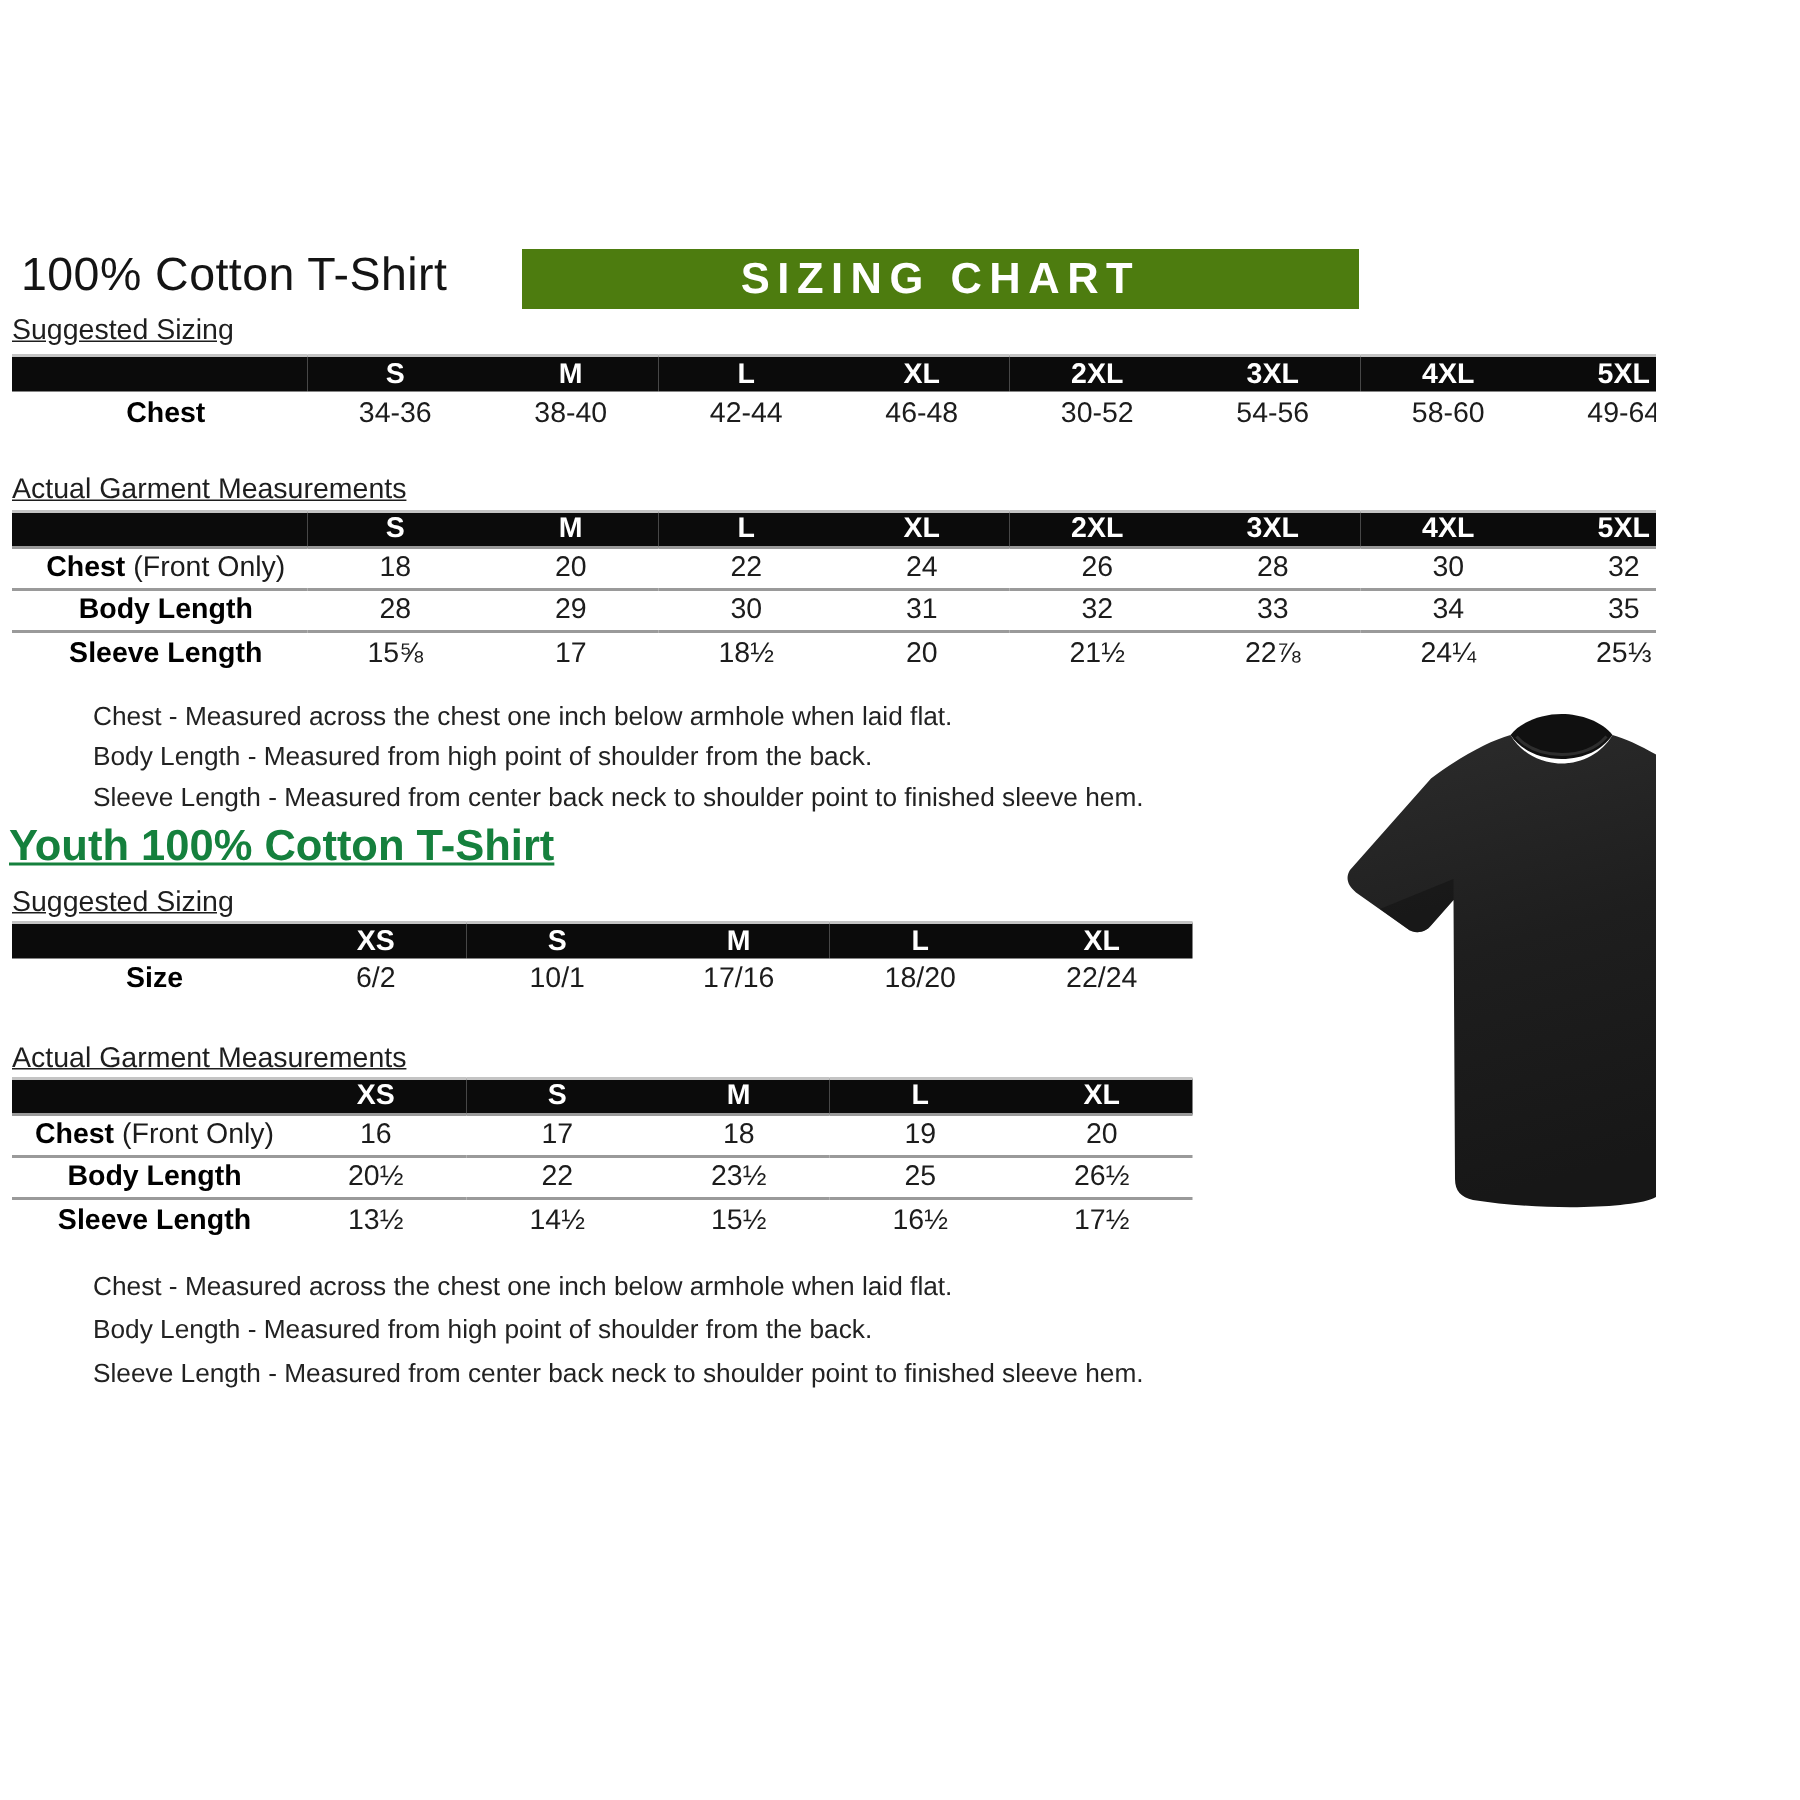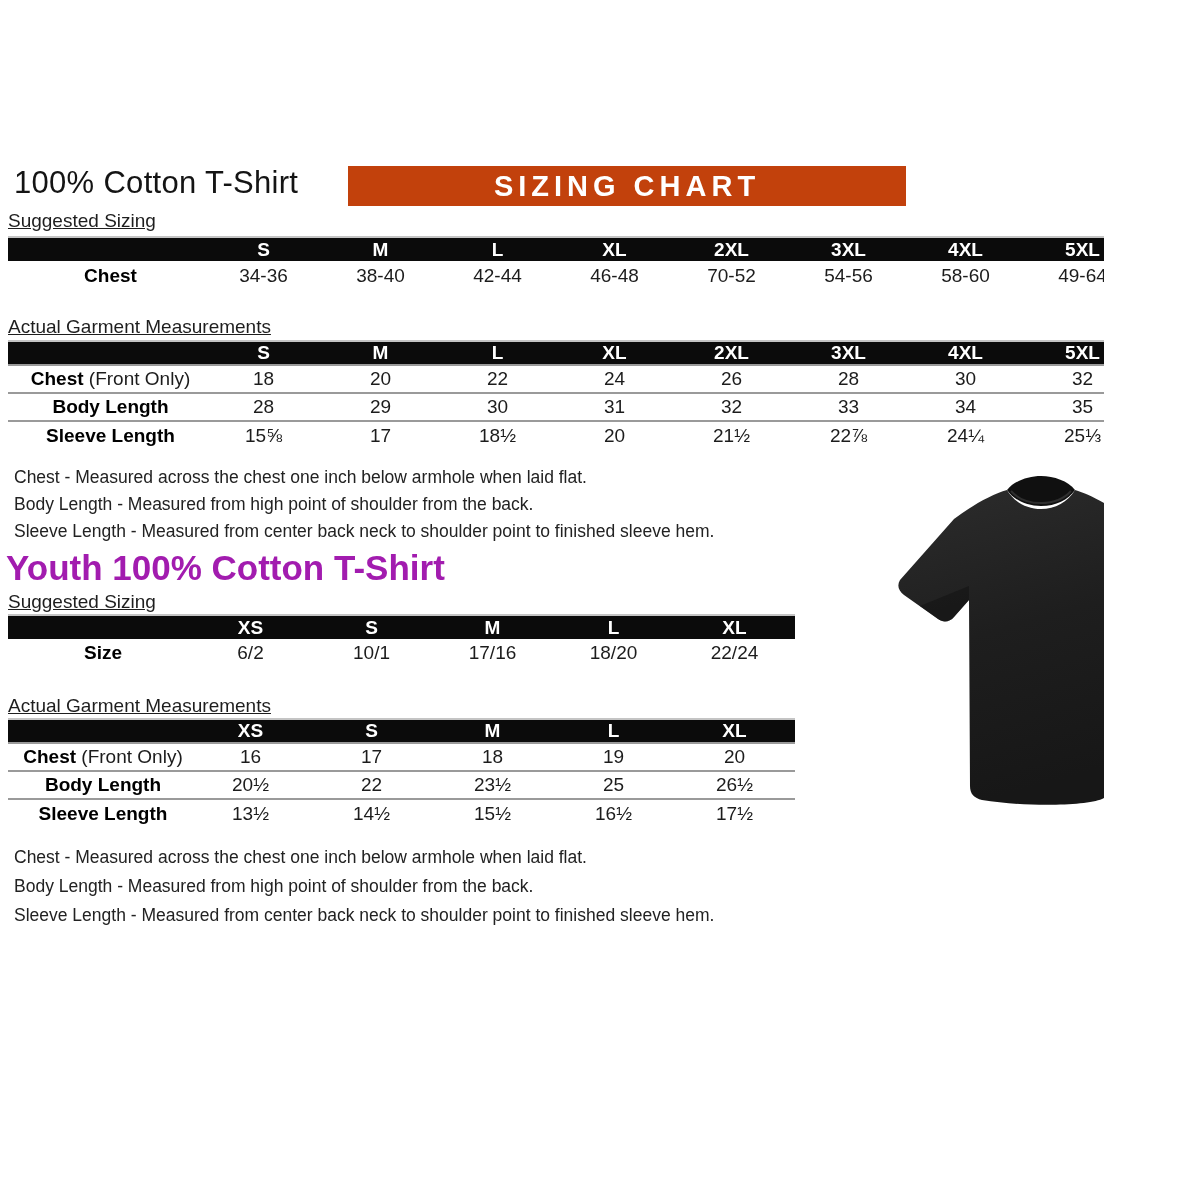--- a/index.html
+++ b/index.html
@@ -10,21 +10,21 @@
     color:#1a1a1a;
   }
   .page { position:relative; width:1104px; height:1200px; background:#ffffff; overflow:hidden; }
 
   .title {
     position:absolute; left:14px; top:165px;
     font-size:31px; font-weight:normal; color:#141414; letter-spacing:0.3px;
   }
   .banner {
     position:absolute; left:348px; top:166px; width:558px; height:40px;
-    background:#c2410c; display:flex; align-items:center; justify-content:center;
+    background:#4d7c0f; display:flex; align-items:center; justify-content:center;
   }
   .banner span {
     color:#ffffff; font-weight:bold; font-size:29px; letter-spacing:5px;
   }
 
   .sec-label { position:absolute; left:8px; font-size:19px; color:#1e1e1e;text-decoration:underline; }
 
   table.tbl {
     position:absolute; left:8px;
     border-collapse:collapse; table-layout:fixed;
@@ -41,25 +41,25 @@
   .tbl.rh28 tbody td { height:28px; }
   .tbl td.lbl { text-align:center; padding-left:8px; white-space:nowrap; }
   .rowlbl { font-weight:bold; color:#000; }
   .lblsuffix { font-weight:normal; color:#1c1c1c; }
 
   .tbl.lined thead th { border-bottom:2px solid #9a9a9a; }
   .tbl.lined tbody tr + tr td { border-top:2px solid #9a9a9a; }
 
   .youth-title {
     position:absolute; left:6px; top:548px;
-    font-size:35px; font-weight:bold; color:#a21caf;
+    font-size:29px; font-weight:bold; color:#15803d;text-decoration:underline;
   }
 
   .notes { position:absolute; left:14px; font-size:17.5px; color:#222; }
-  .notes div { height:27px; line-height:27px; white-space:nowrap; }
+  .notes div { height:27px; line-height:27px; white-space:nowrap;margin-left:48px; }
   .notes.notes-bottom div { height:29px; line-height:29px; }
 
   .tshirt {
     position:absolute; left:890px; top:476px; width:302px; height:334px;
   }
   .tshirt svg { display:block; width:100%; height:100%; }
 </style>
 </head>
 <body>
 
@@ -99,21 +99,21 @@
         <th></th>
       </tr>
     </thead>
     <tbody>
       <tr>
         <td class="lbl"><span class="rowlbl">Chest</span><span class="lblsuffix"></span></td>
         <td>34-36</td>
         <td>38-40</td>
         <td>42-44</td>
         <td>46-48</td>
-        <td>70-52</td>
+        <td>30-52</td>
         <td>54-56</td>
         <td>58-60</td>
         <td>49-64</td>
         <td></td>
       </tr>
     </tbody>
   </table>
 
   <div class="sec-label" style="top:316px;">Actual Garment Measurements</div>
 

